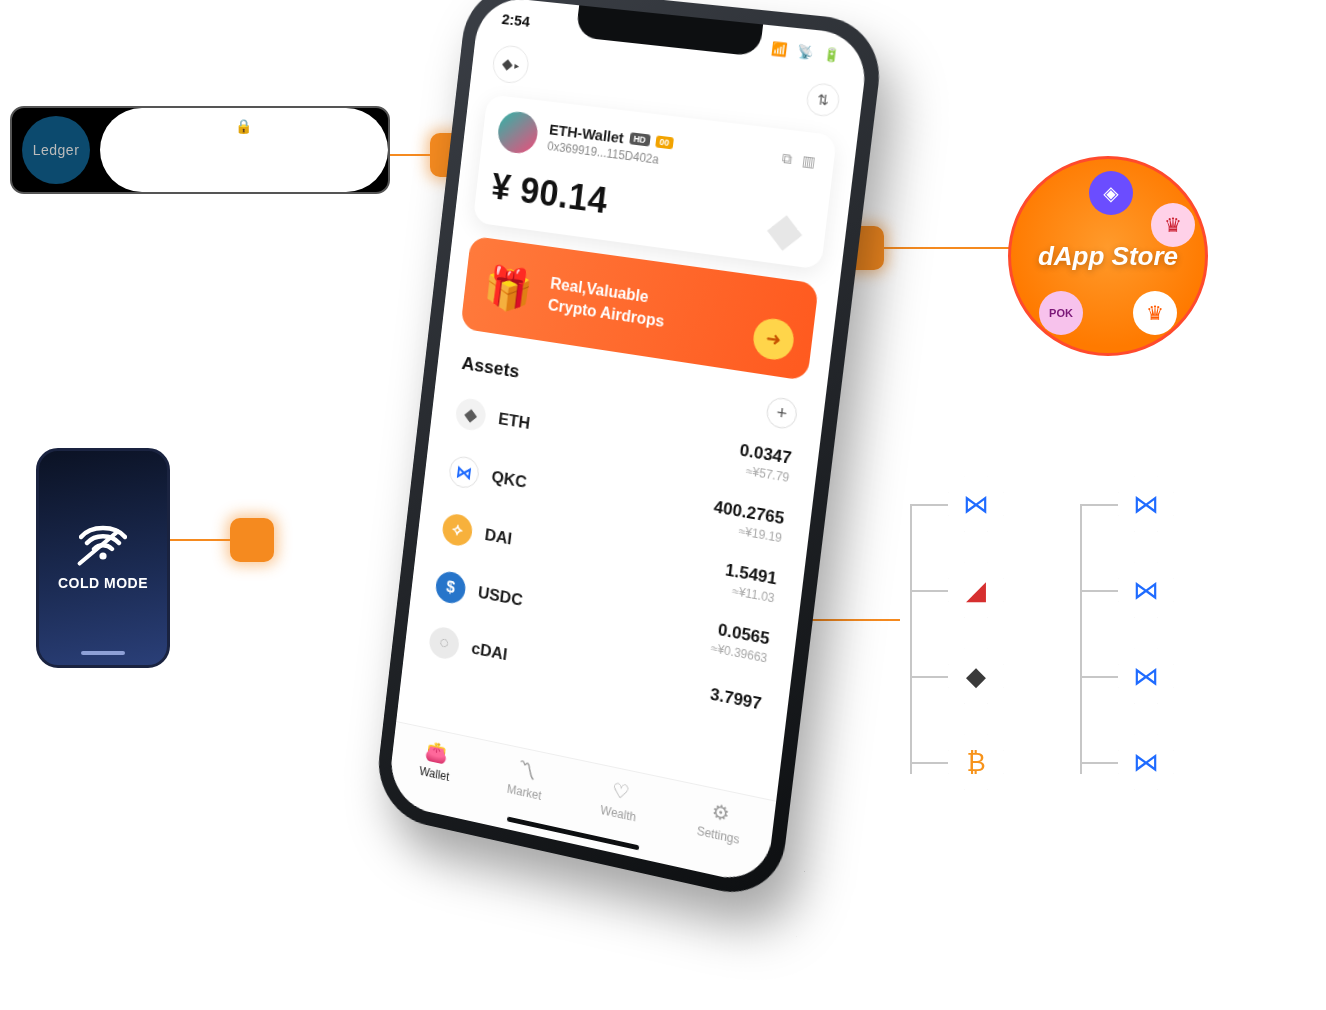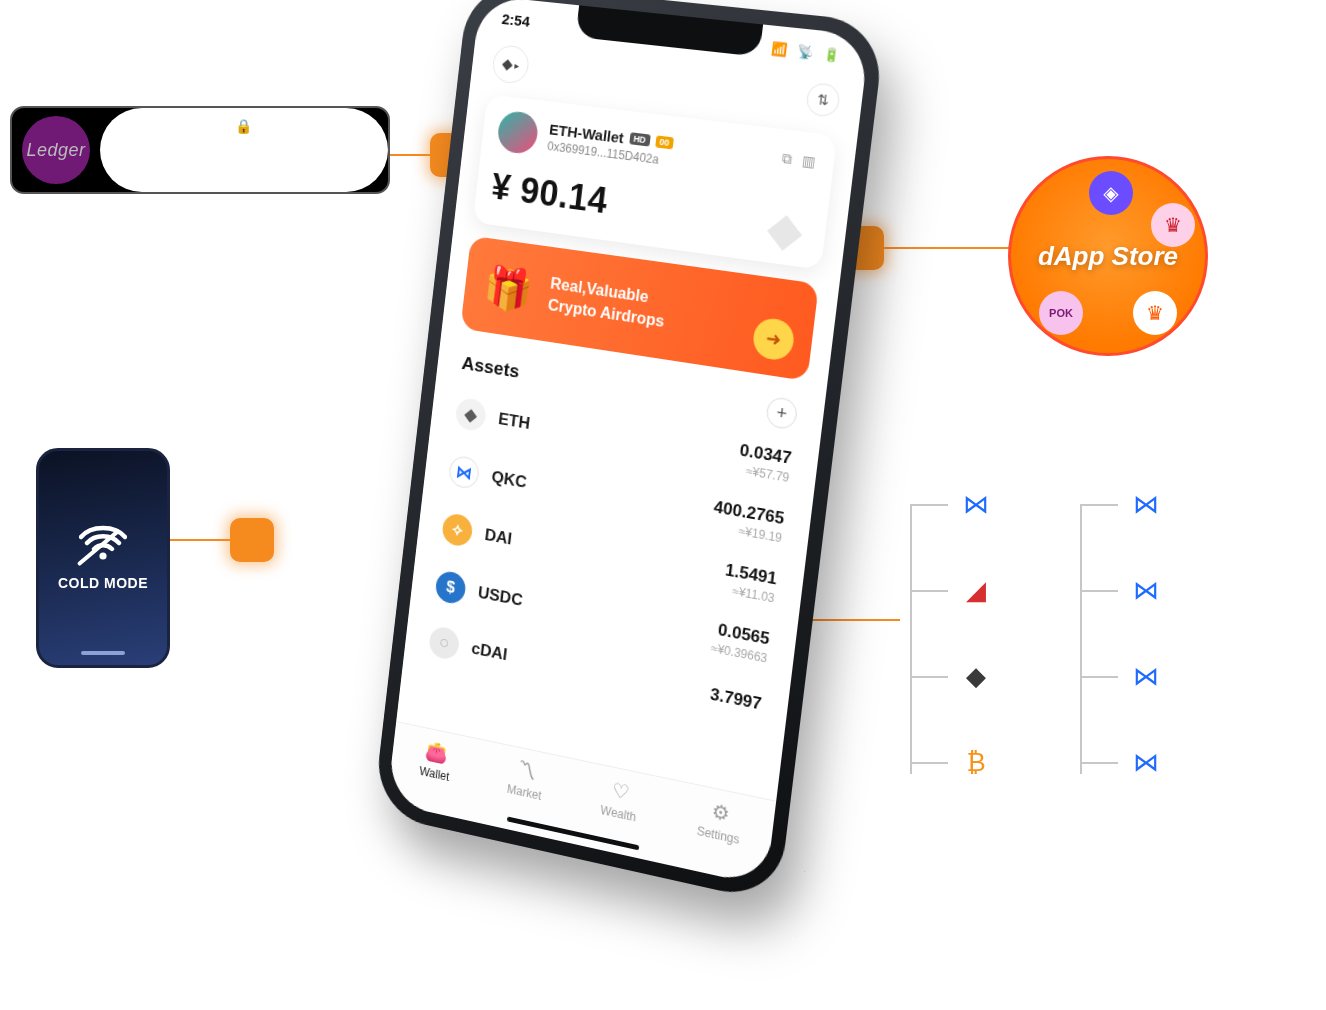--- a/index.html
+++ b/index.html
@@ -6,21 +6,21 @@
   html, body { width: 1326px; height: 1010px; background: #fff; font-family: -apple-system, "Helvetica Neue", Arial, sans-serif; overflow: hidden; }
   .stage { position: relative; width: 1326px; height: 1010px; }
 
   
   .conn-svg { position: absolute; inset: 0; width: 100%; height: 100%; pointer-events: none; }
 
   .node { position: absolute; width: 44px; height: 44px; border-radius: 10px; background:#f58a1f; box-shadow: 0 0 14px 4px rgba(245,138,31,.45); }
 
   
   .ledger { position: absolute; left: 10px; top: 106px; width: 380px; height: 88px; background:#000; border:2px solid #555; border-radius: 14px; display:flex; align-items:center; color:#fff; }
-  .ledger .disc { width:68px; height:68px; margin:0 10px; border-radius:50%; background:#701a75; display:flex; align-items:center; justify-content:center; font-size:18px; color:#bbb; letter-spacing:.5px;font-style:italic; }
+  .ledger .disc { width:68px; height:68px; margin:0 10px; border-radius:50%; background:#0c4a6e; display:flex; align-items:center; justify-content:center; font-size:14px; color:#bbb; letter-spacing:.5px; }
   .ledger .screen { flex:1; position:relative; display:flex; flex-direction:column; align-items:center; justify-content:center; }
   .ledger .lbl { font-size:20px; letter-spacing:.5px; }
   .ledger .lock { font-size:14px; margin-bottom:2px; }
   .ledger .dashes { font-size:18px; letter-spacing:6px; margin-top:2px; color:#fff;}
   .ledger .first { margin-right: 8px; }
   .ledger .chev { position:absolute; top:50%; transform:translateY(-50%); font-size:14px; width:18px; text-align:center; }
   .ledger .chev.l { left:4px; }
   .ledger .chev.r { right:8px; }
 
   

